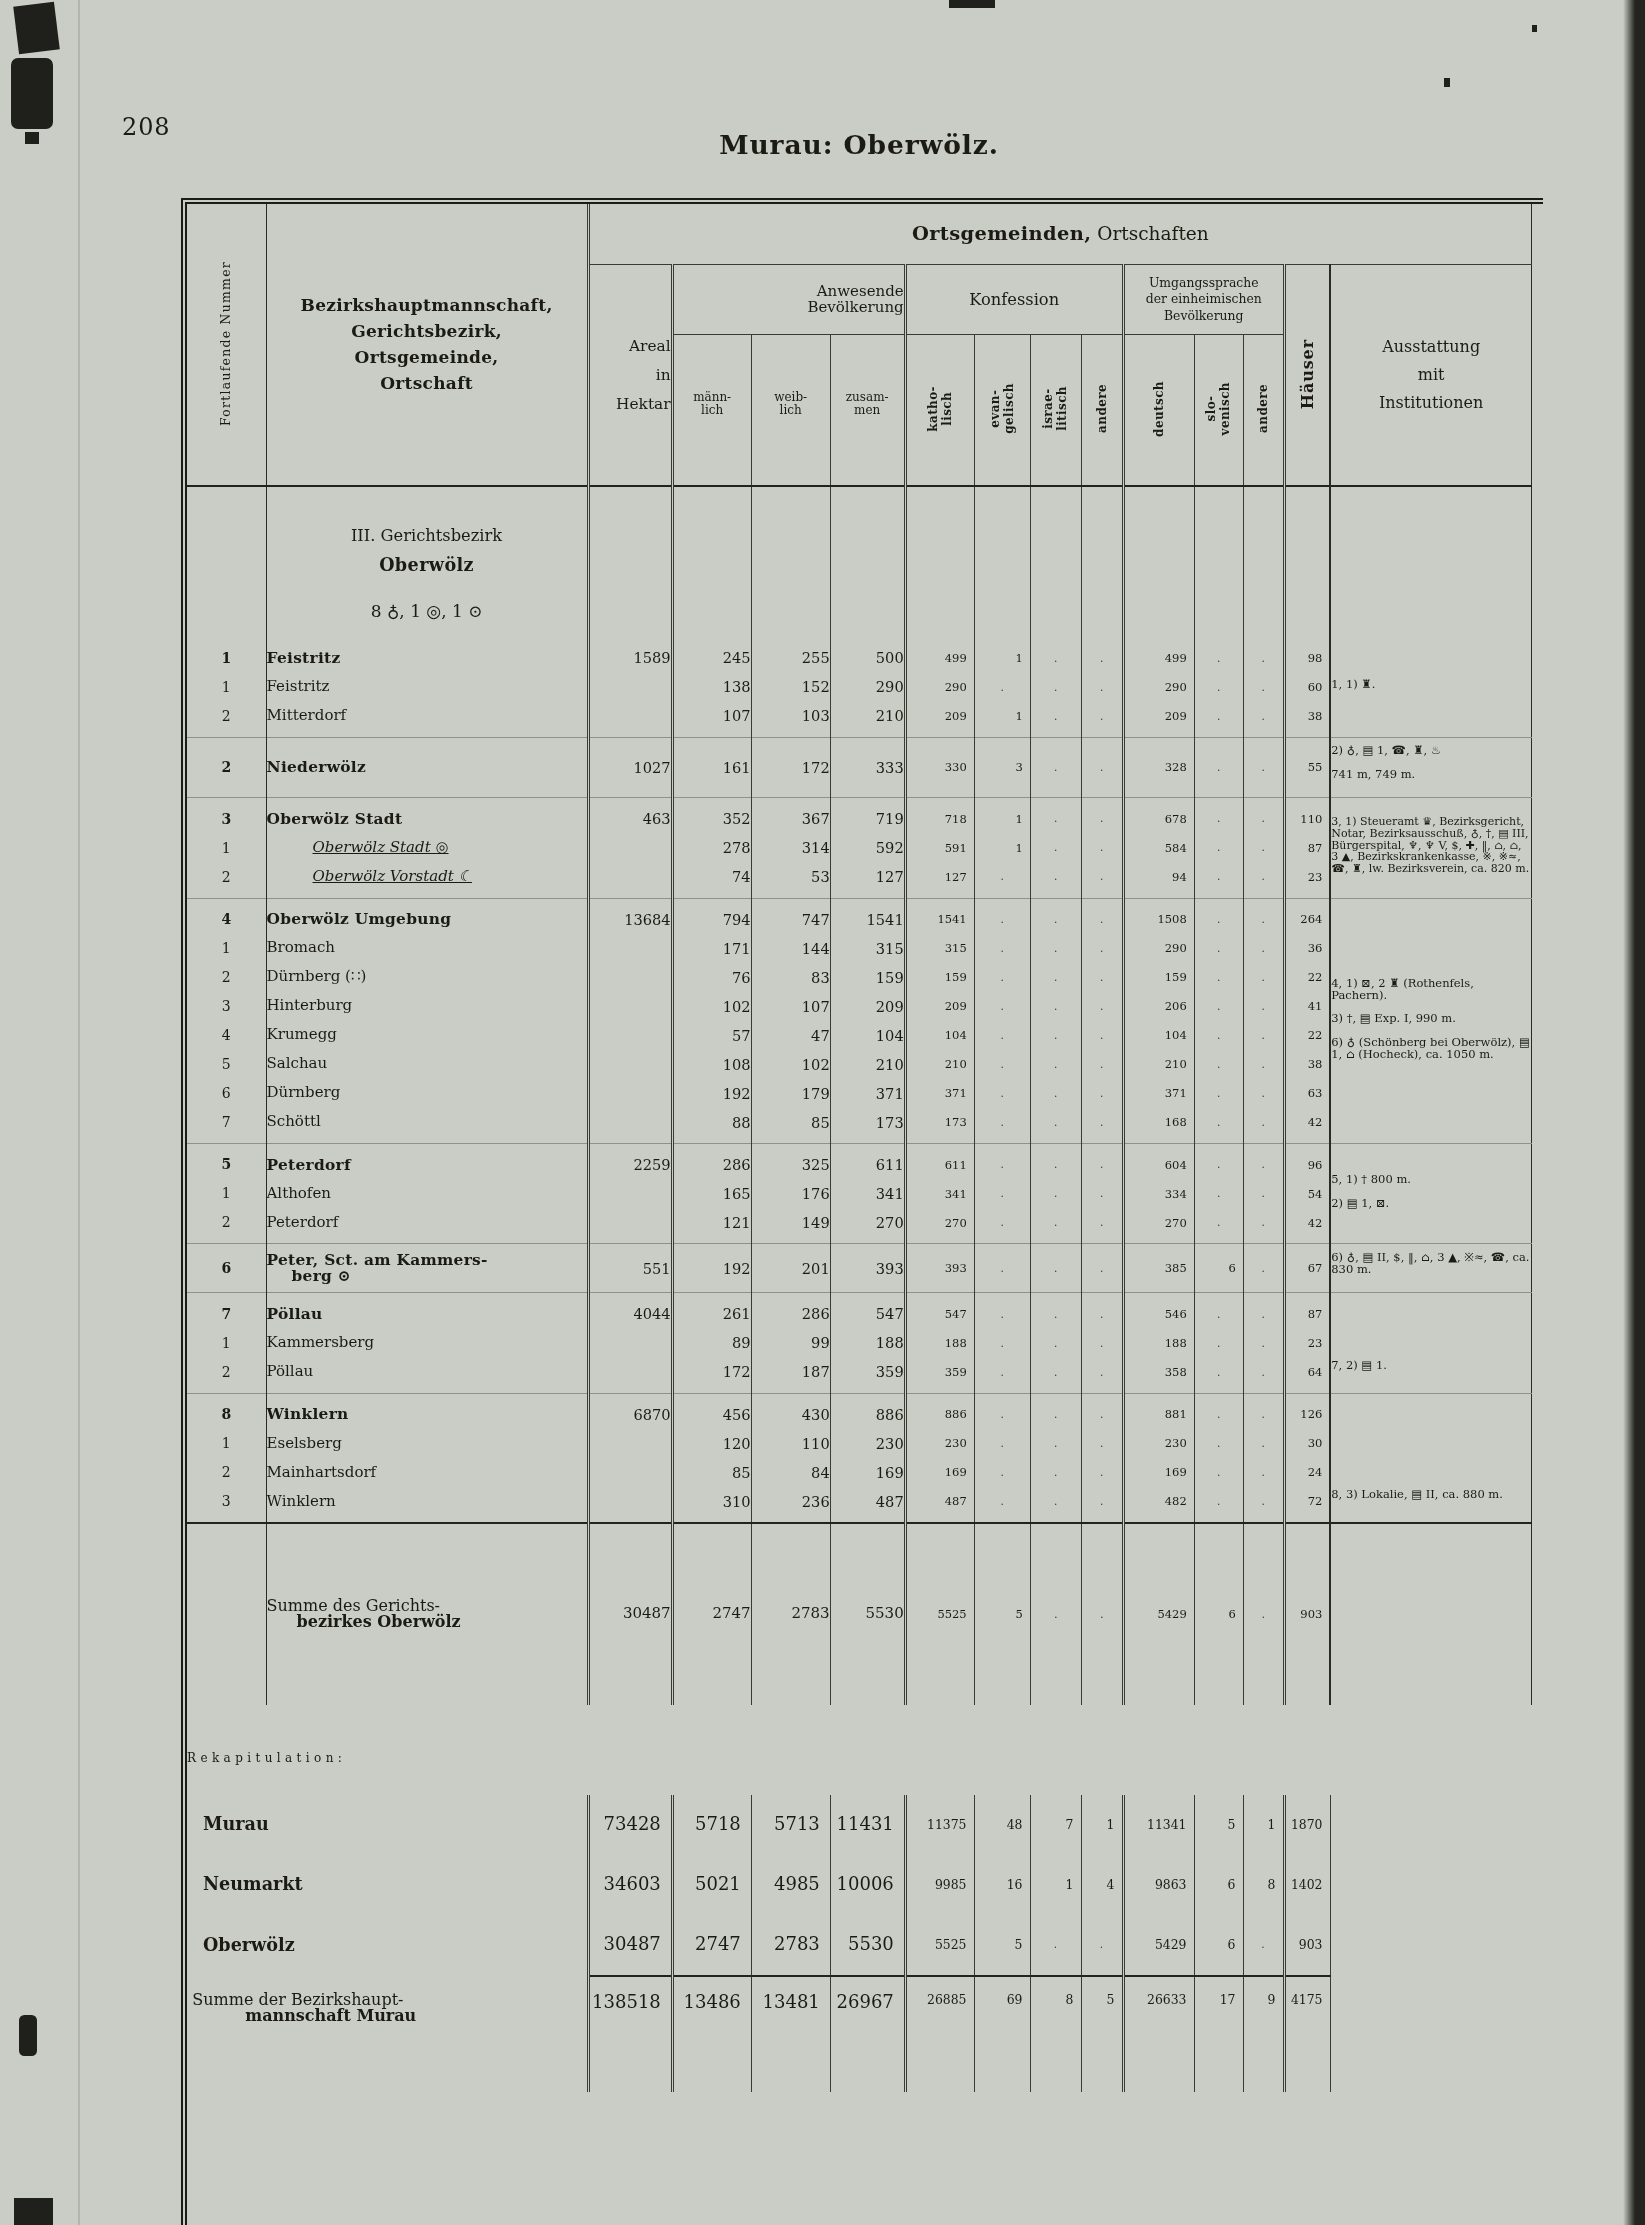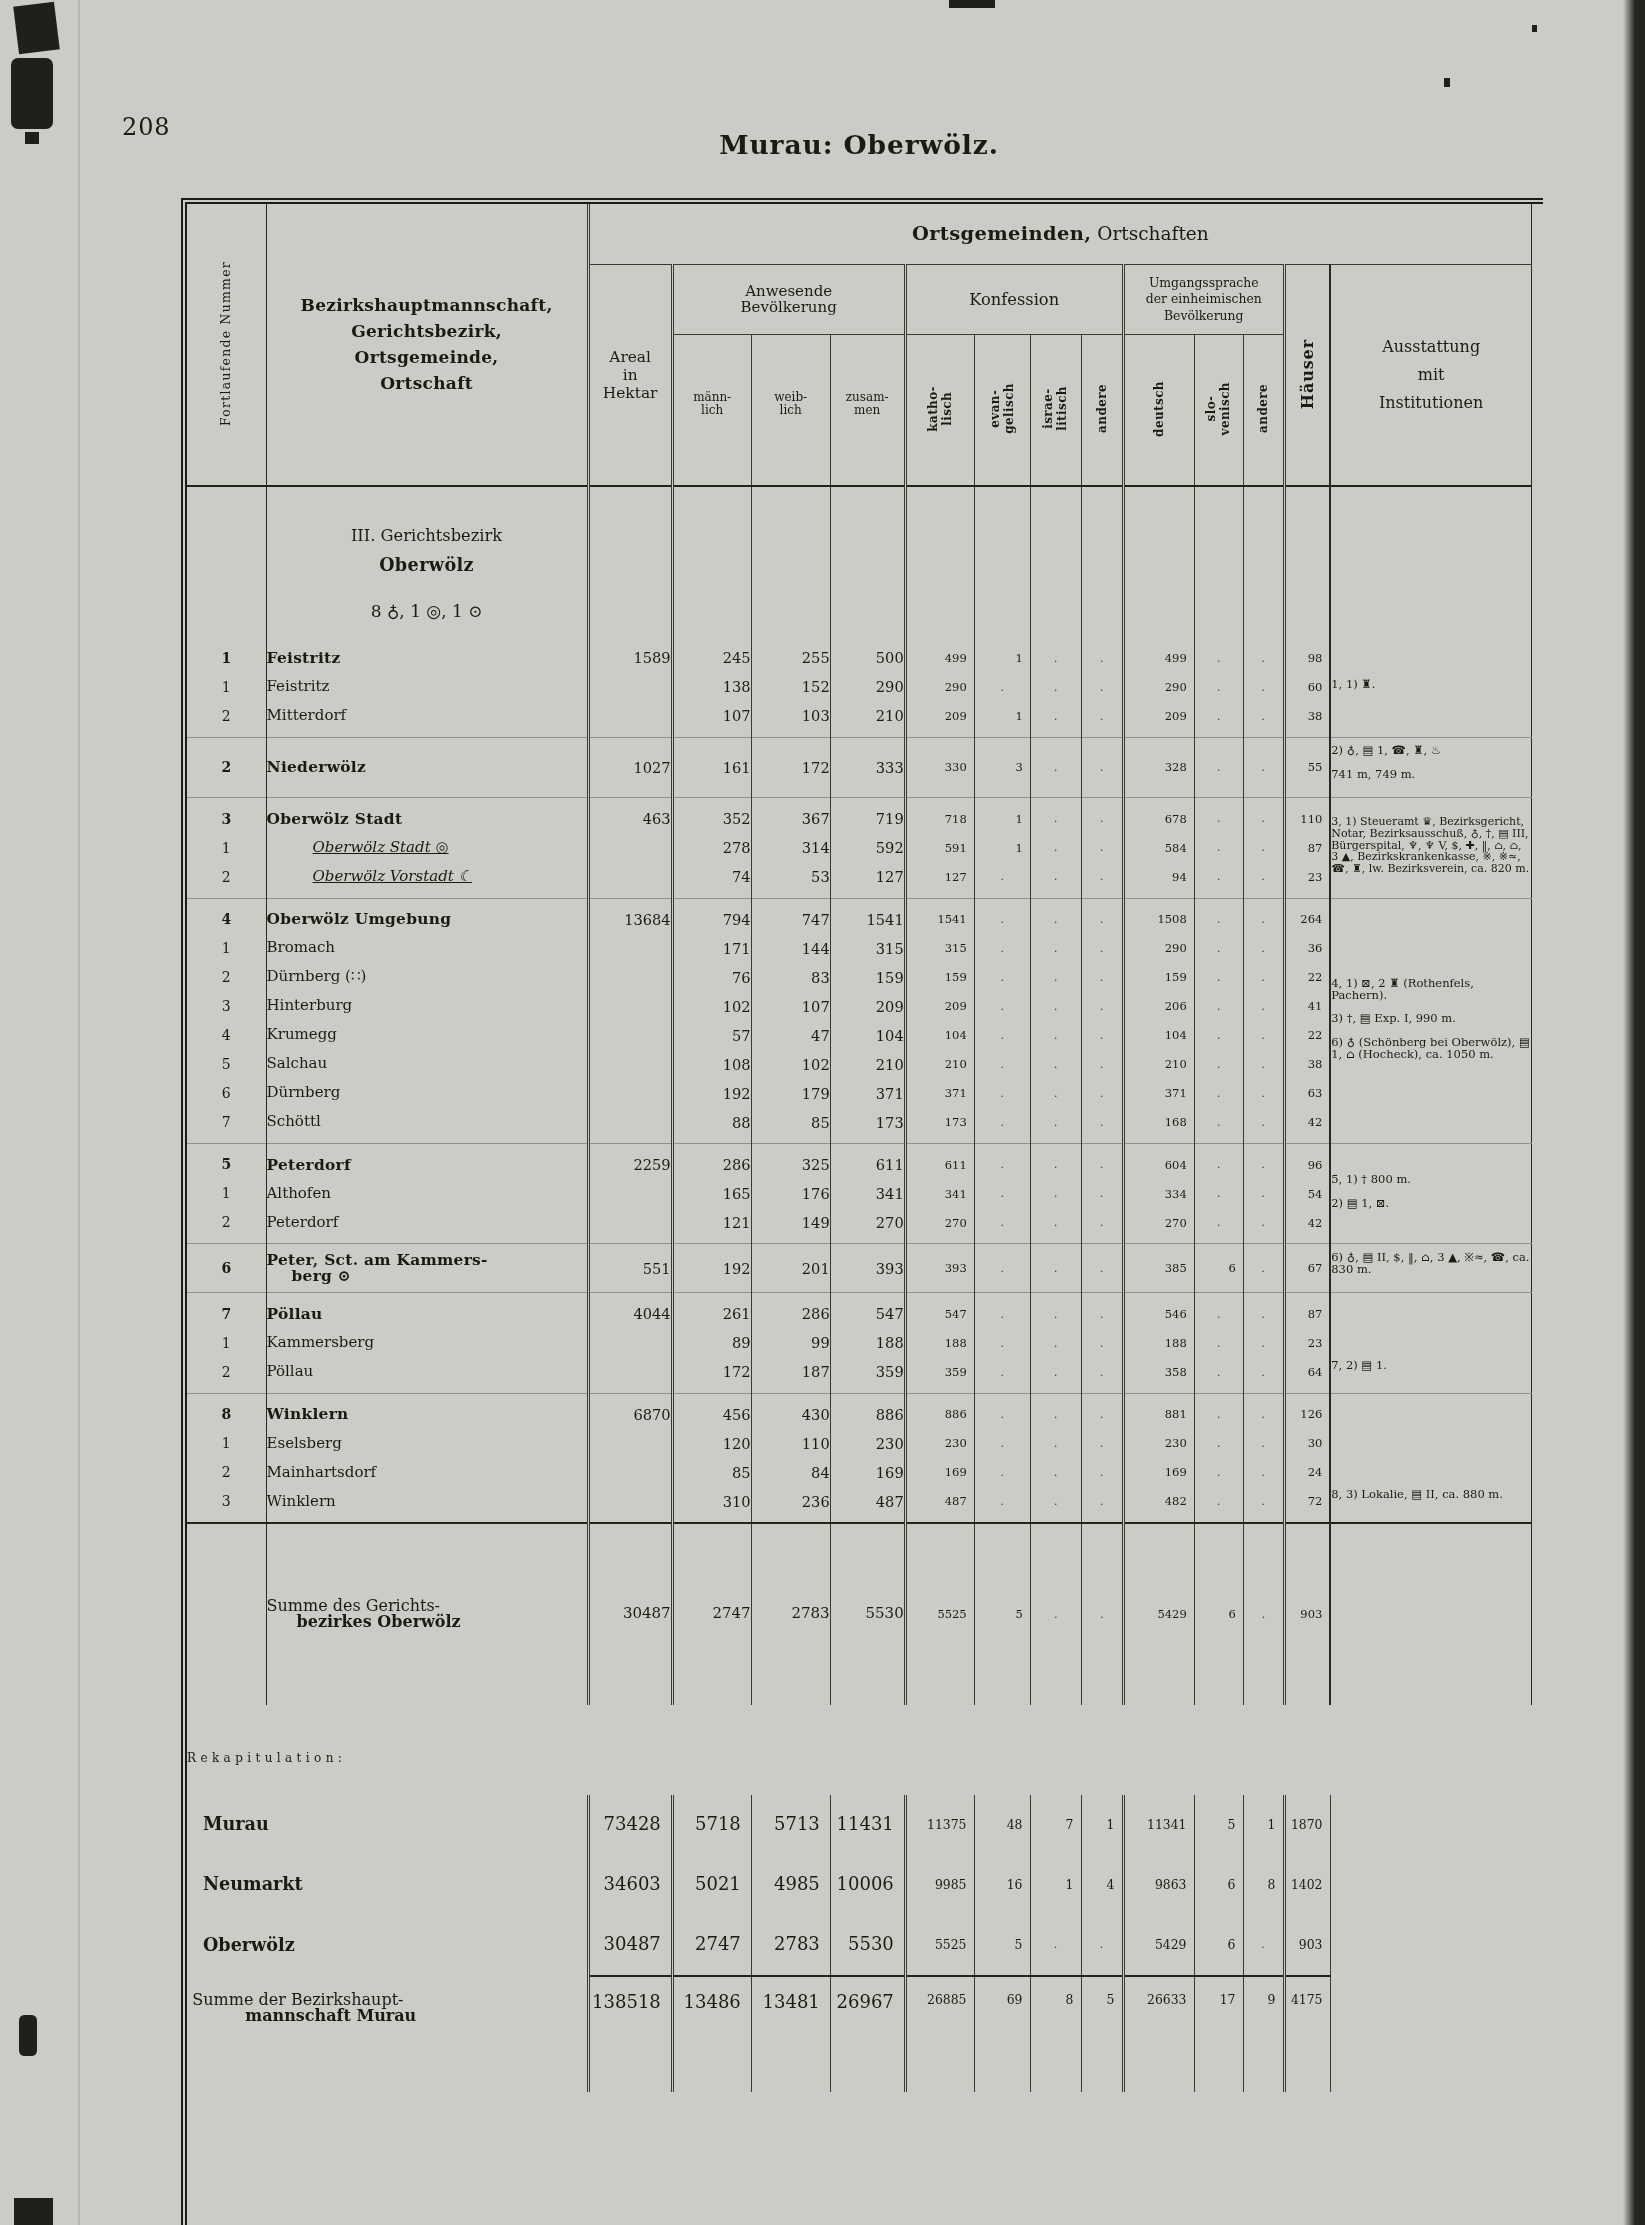--- a/index.html
+++ b/index.html
@@ -30,25 +30,25 @@
   .bl-dbl  { border-left:3.5px double #3a3a31; }
   .nrcell  { border-right:1.8px solid #2a2a22; text-align:center; }
   .instcell{ border-left:2.6px solid #2a2a22; }
   
   .h-band { border-bottom:0.9px solid #3a3a31; text-align:center; height:60px; }
   .h-band .bb { font-size:19.4px; font-weight:bold; letter-spacing:0.4px; }
   .h-band .bn { font-size:18.5px; }
   .h-name { text-align:center; }
   .h-name div { font-size:17px; font-weight:bold; margin:8px 0; letter-spacing:0.3px; }
   .h-grp { border-bottom:0.9px solid #3a3a31; text-align:center; height:69px; }
-  .h-bev { font-size:15px; white-space:pre-line; }
+  .h-bev { font-size:15px; white-space:pre-line;text-align:right; }
   .h-konf { font-size:16.3px; }
   .h-spr div { font-size:12.4px; line-height:1.3; }
   .h-areal { text-align:center; }
-  .h-areal div { font-size:15.4px; margin:2px 0; }
+  .h-areal div { font-size:15.4px; margin:13px 0;text-align:right; }
   .h-inst { text-align:center; }
   .h-inst div { font-size:16px; margin:11.5px 0; }
   .vcell { vertical-align:bottom; text-align:center; padding-bottom:8.8px; height:138px; }
   .vert { writing-mode:vertical-rl; transform:rotate(180deg); white-space:pre-line;
     display:inline-block; font-size:12px; font-weight:bold; letter-spacing:0.4px; line-height:1.2; }
   .vert.big { font-size:16px; letter-spacing:0.9px; }
   .vert.nrlab { font-size:12.4px; font-weight:normal; letter-spacing:1.3px; }
   th.fortl { vertical-align:bottom; text-align:center; padding-bottom:23px; }
   th.haeuser-th { vertical-align:middle; text-align:center; }
   .h-mwz { vertical-align:bottom; text-align:center; padding-bottom:12.4px !important;

